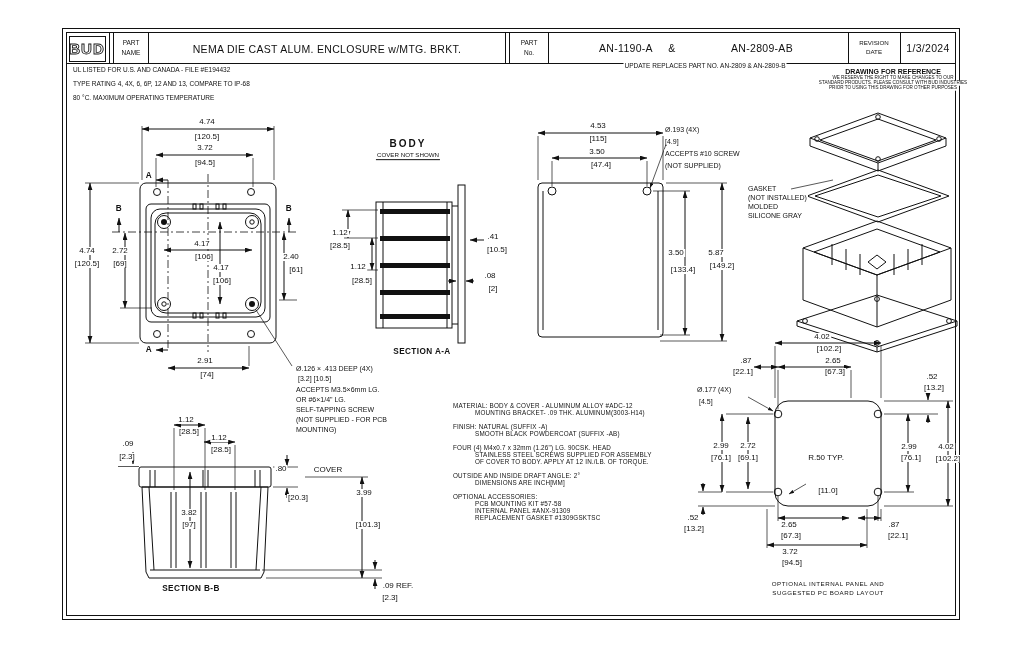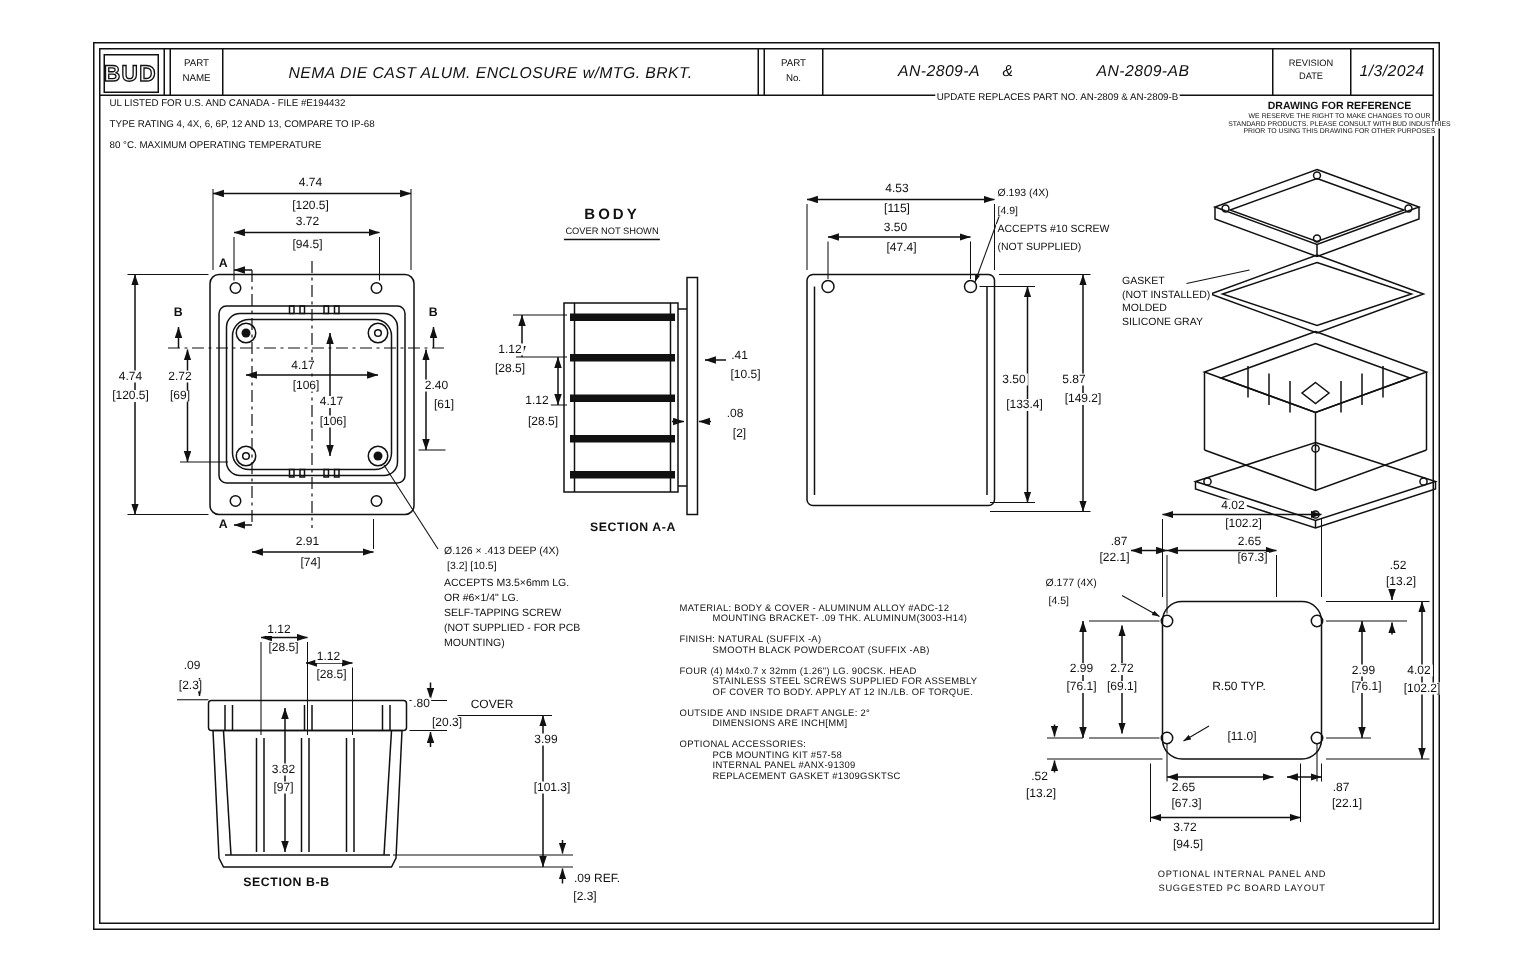--- a/index.html
+++ b/index.html
@@ -5,21 +5,21 @@
   html,body{margin:0;padding:0;background:#fff;}
   #sheet{position:relative;width:1024px;height:652px;background:#fff;overflow:hidden;
          font-family:"Liberation Sans",sans-serif;color:#111;}
   svg{position:absolute;left:0;top:0;}
   .dd{stroke-dasharray:8 3 2 3;stroke-width:.8;}
   .tn{stroke-width:.7;}
   .lb{position:absolute;transform:translate(-50%,-50%);font-size:8px;line-height:1;
       white-space:nowrap;background:#fff;padding:0 1px;color:#111;}
   .la{transform:translate(0,-50%);}
   .sec{font-weight:bold;font-size:8.2px;letter-spacing:.4px;}
-  .big{font-size:10.5px;letter-spacing:.3px;font-style:italic;}
+  .big{font-size:10.5px;letter-spacing:.3px;}
   .t7{font-size:7px;}
   .t65{font-size:6.5px;}
   .t6{font-size:6.2px;}
   .t46{font-size:4.6px;}
   .bold{font-weight:bold;}
   .und{border-bottom:.8px solid #111;padding-bottom:.5px;}
   .bodyt{font-weight:bold;font-size:10px;letter-spacing:2px;}
   .notes{position:absolute;font-size:6.3px;line-height:7px;letter-spacing:.2px;}
   .nl.ind{padding-left:22px;}
   .nl.g{margin-top:7px;}
@@ -258,21 +258,21 @@
 <line class="tn" x1="767" y1="509" x2="767" y2="548"></line>
         <line class="tn" x1="867" y1="509" x2="867" y2="548"></line>
 </g>
 </svg>
 
 <span class="lb t65" style="left:131px;top:43px">PART</span>
 <span class="lb t65" style="left:131px;top:53px">NAME</span>
 <span class="lb big" style="left:327px;top:49px">NEMA DIE CAST ALUM. ENCLOSURE w/MTG. BRKT.</span>
 <span class="lb t65" style="left:529px;top:43px">PART</span>
 <span class="lb t65" style="left:529px;top:53px">No.</span>
-<span class="lb big" style="left:626px;top:48px">AN-2809-A</span>
+<span class="lb big" style="left:626px;top:48px">AN-1190-A</span>
 <span class="lb big" style="left:672px;top:48px">&amp;</span>
 <span class="lb big" style="left:762px;top:48px">AN-2809-AB</span>
 <span class="lb t6" style="left:874px;top:43px">REVISION</span>
 <span class="lb t6" style="left:874px;top:52px">DATE</span>
 <span class="lb big" style="left:928px;top:48px">1/3/2024</span>
 
 <span class="lb la t65" style="left:72px;top:70px">UL LISTED FOR U.S. AND CANADA - FILE #E194432</span>
 <span class="lb la t65" style="left:72px;top:84px">TYPE RATING 4, 4X, 6, 6P, 12 AND 13, COMPARE TO IP-68</span>
 <span class="lb la t65" style="left:72px;top:98px">80 °C. MAXIMUM OPERATING TEMPERATURE</span>
 <span class="lb t65" style="left:705px;top:66px">UPDATE REPLACES PART NO. AN-2809 &amp; AN-2809-B</span>
@@ -342,21 +342,21 @@
 <span class="lb" style="left:128px;top:444px">.09</span>
 <span class="lb" style="left:127px;top:457px">[2.3]</span>
 <span class="lb" style="left:186px;top:420px">1.12</span>
 <span class="lb" style="left:189px;top:432px">[28.5]</span>
 <span class="lb" style="left:219px;top:438px">1.12</span>
 <span class="lb" style="left:221px;top:450px">[28.5]</span>
 <span class="lb" style="left:189px;top:513px">3.82</span>
 <span class="lb" style="left:189px;top:525px">[97]</span>
 <span class="lb" style="left:281px;top:469px">.80</span>
 <span class="lb" style="left:328px;top:470px">COVER</span>
-<span class="lb" style="left:298px;top:482px">[20.3]</span>
+<span class="lb" style="left:298px;top:498px">[20.3]</span>
 <span class="lb" style="left:364px;top:493px">3.99</span>
 <span class="lb" style="left:368px;top:525px">[101.3]</span>
 <span class="lb" style="left:398px;top:586px">.09  REF.</span>
 <span class="lb" style="left:390px;top:598px">[2.3]</span>
 <span class="lb sec" style="left:191px;top:589px">SECTION B-B</span>
 
 <div class="notes" style="left:453px;top:402px;">
   <div class="nl">MATERIAL: BODY &amp; COVER - ALUMINUM ALLOY #ADC-12</div>
   <div class="nl ind">MOUNTING BRACKET- .09 THK. ALUMINUM(3003-H14)</div>
   <div class="nl g">FINISH: NATURAL (SUFFIX -A)</div>

